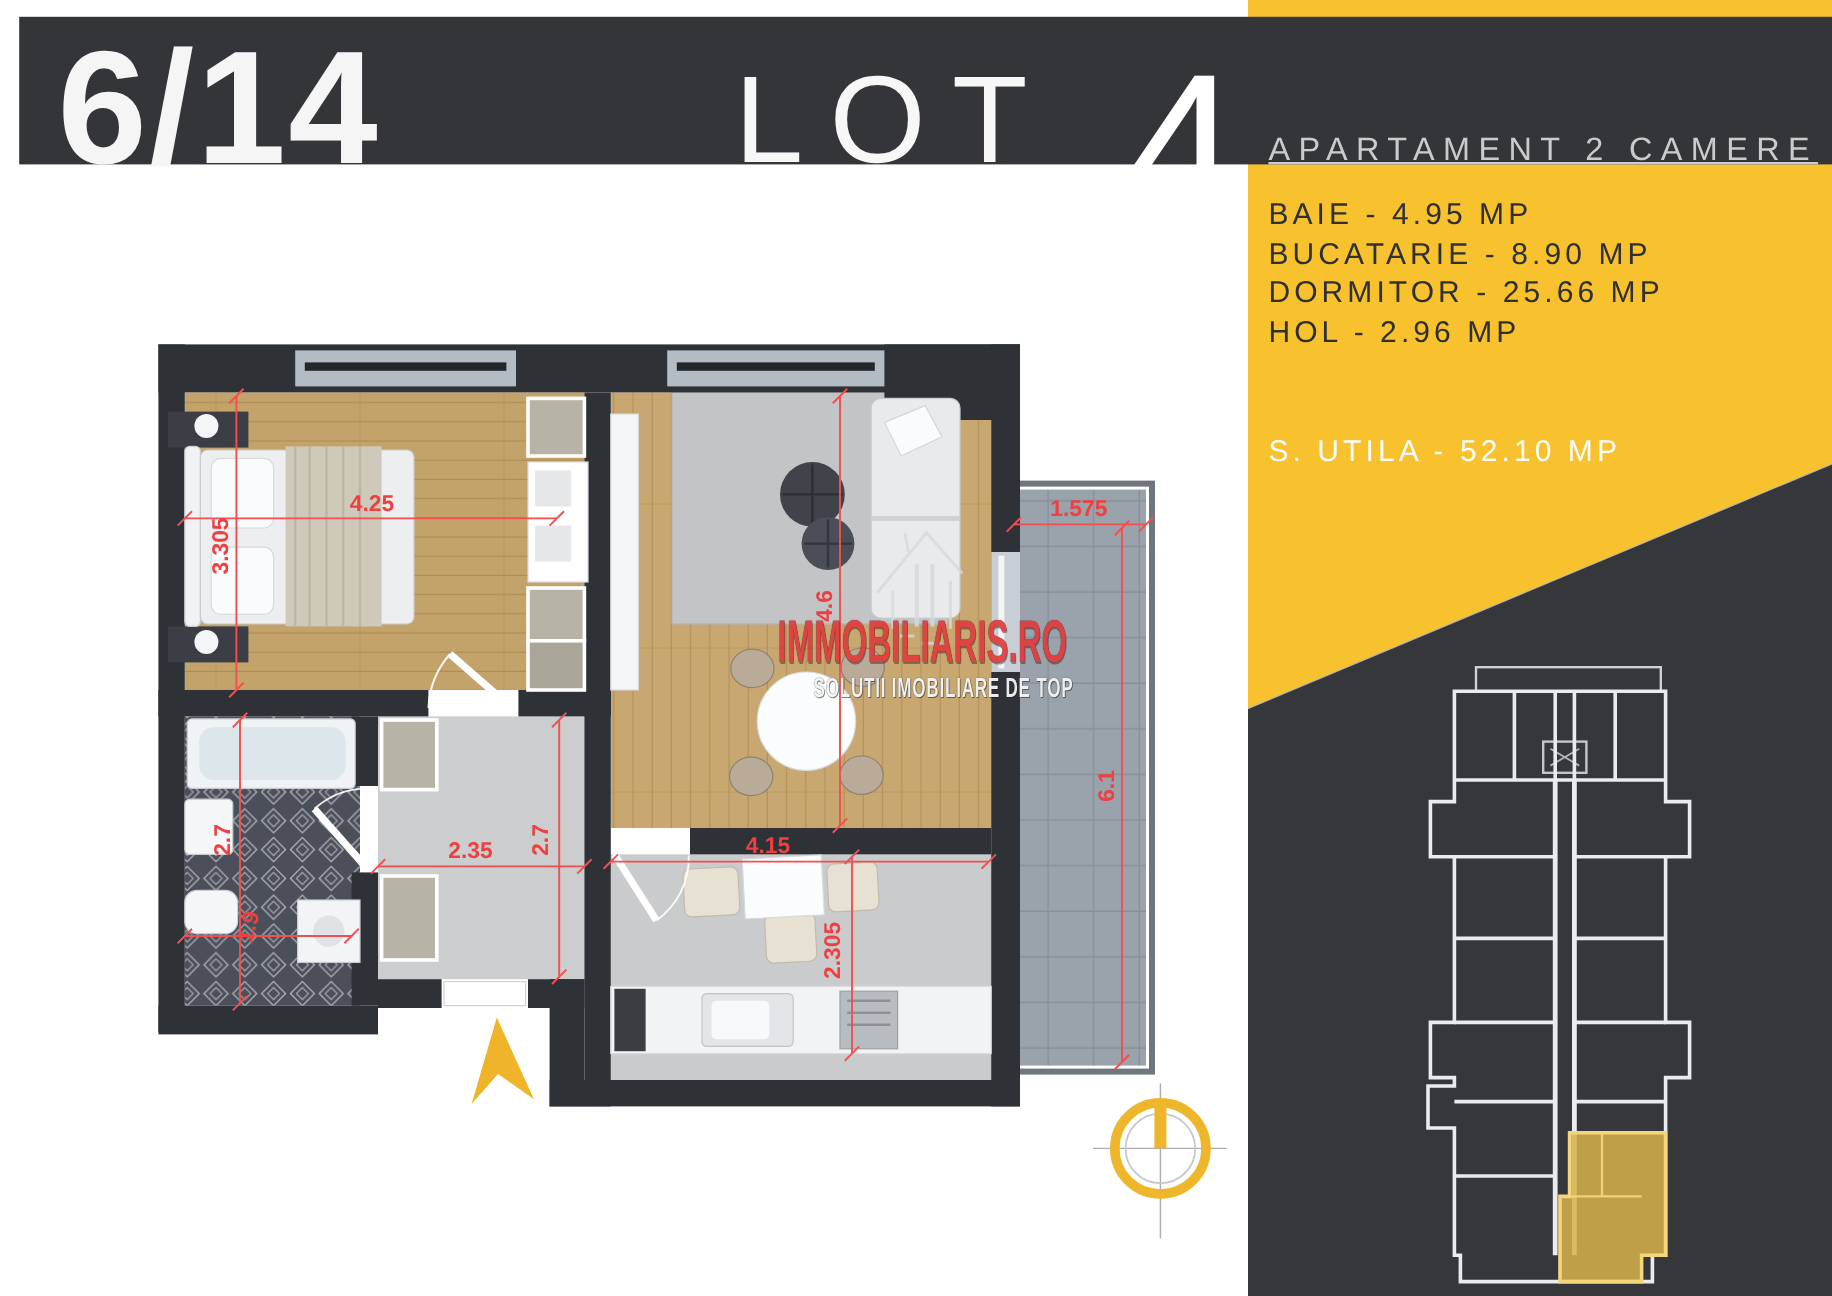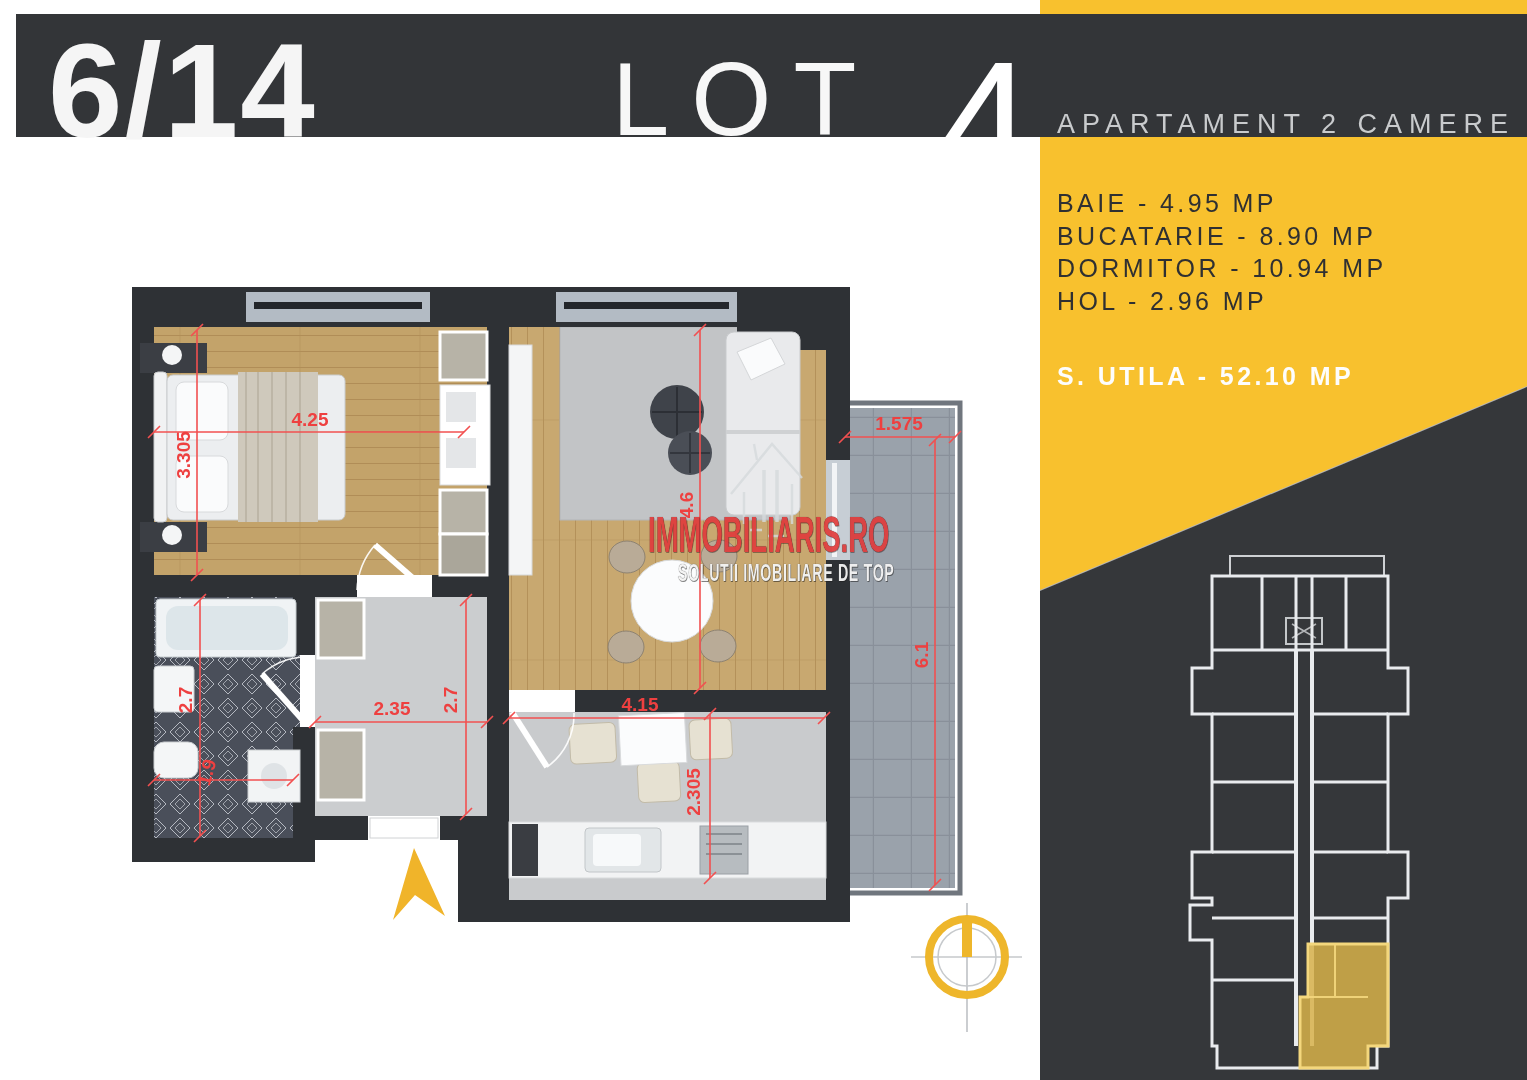--- a/index.html
+++ b/index.html
@@ -2,25 +2,25 @@
 <html><head>
 <meta charset="utf-8">
 <style>
   html,body{margin:0;padding:0;background:#888;}
   #stage{position:relative;width:1527px;height:1080px;background:#ffffff;overflow:hidden;
          font-family:"Liberation Sans", sans-serif;}
   .abs{position:absolute;}
   .hdr-num{left:48px;top:24px;font-size:134px;line-height:134px;color:#f5f5f5;letter-spacing:2px;font-weight:700;}
   .hdr-lot{left:612px;top:48px;font-size:103px;line-height:103px;color:#f7f7f7;letter-spacing:22px;font-weight:400;text-align:center;}
   .hdr-four{left:936px;top:36px;font-size:176px;line-height:176px;color:#ffffff;font-weight:400;}
-  .hdr-sub{left:1057px;top:111px;font-size:27px;line-height:27px;color:#c9cbcd;letter-spacing:7px;font-weight:400;white-space:nowrap;}
-  .spec-list{left:1057px;top:163px;margin-top:24px;}
+  .hdr-sub{left:1057px;top:111px;font-size:27px;line-height:27px;color:#c9cbcd;letter-spacing:7px;font-weight:400;white-space:nowrap;text-decoration:underline;}
+  .spec-list{left:1057px;top:163px;}
   .spec-list div{font-size:25px;line-height:32.5px;letter-spacing:3.4px;color:#2f3032;font-weight:400;white-space:nowrap;}
   .total-list{left:1057px;top:360px;}
-  .total-list div{font-size:25px;line-height:32.5px;letter-spacing:3.4px;color:#fdfdfd;font-weight:700;white-space:nowrap;}
+  .total-list div{font-size:25px;line-height:32.5px;letter-spacing:3.4px;color:#fdfdfd;font-weight:400;white-space:nowrap;}
   .wm-brand{left:648px;top:510px;font-size:50px;line-height:50px;font-weight:700;color:#e03c3c;
             transform:scaleX(.55);transform-origin:left top;white-space:nowrap;
             text-shadow:0 0 1px #3a2020, 1px 1px 0 rgba(40,25,25,.45);opacity:.92;}
   .wm-tag{left:678px;top:562px;font-size:23px;line-height:23px;font-weight:700;color:#f4f4f4;
           transform:scaleX(.62);transform-origin:left top;white-space:nowrap;letter-spacing:1px;
           text-shadow:0 0 1px #222, 1px 1px 0 rgba(30,30,30,.55);opacity:.95;}
   svg text{font-family:"Liberation Sans", sans-serif;}
   .dim{font-size:19px;font-weight:700;fill:#ee4040;}
 </style>
 </head>
@@ -262,21 +262,21 @@
   </svg>
 
   <div class="abs hdr-num">6/14</div>
   <div class="abs hdr-lot">LOT</div>
   <div class="abs hdr-four">4</div>
   <div class="abs hdr-sub">APARTAMENT 2 CAMERE</div>
 
   <div class="abs spec-list">
     <div>BAIE - 4.95 MP</div>
     <div>BUCATARIE - 8.90 MP</div>
-    <div>DORMITOR - 10.94 MP</div>
+    <div>DORMITOR - 25.66 MP</div>
     <div>HOL - 2.96 MP</div>
   </div>
 
   <div class="abs total-list">
     <div>S. UTILA - 52.10 MP</div>
   </div>
 
   <div class="abs wm-brand">IMMOBILIARIS.RO</div>
   <div class="abs wm-tag">SOLUTII IMOBILIARE DE TOP</div>
 

